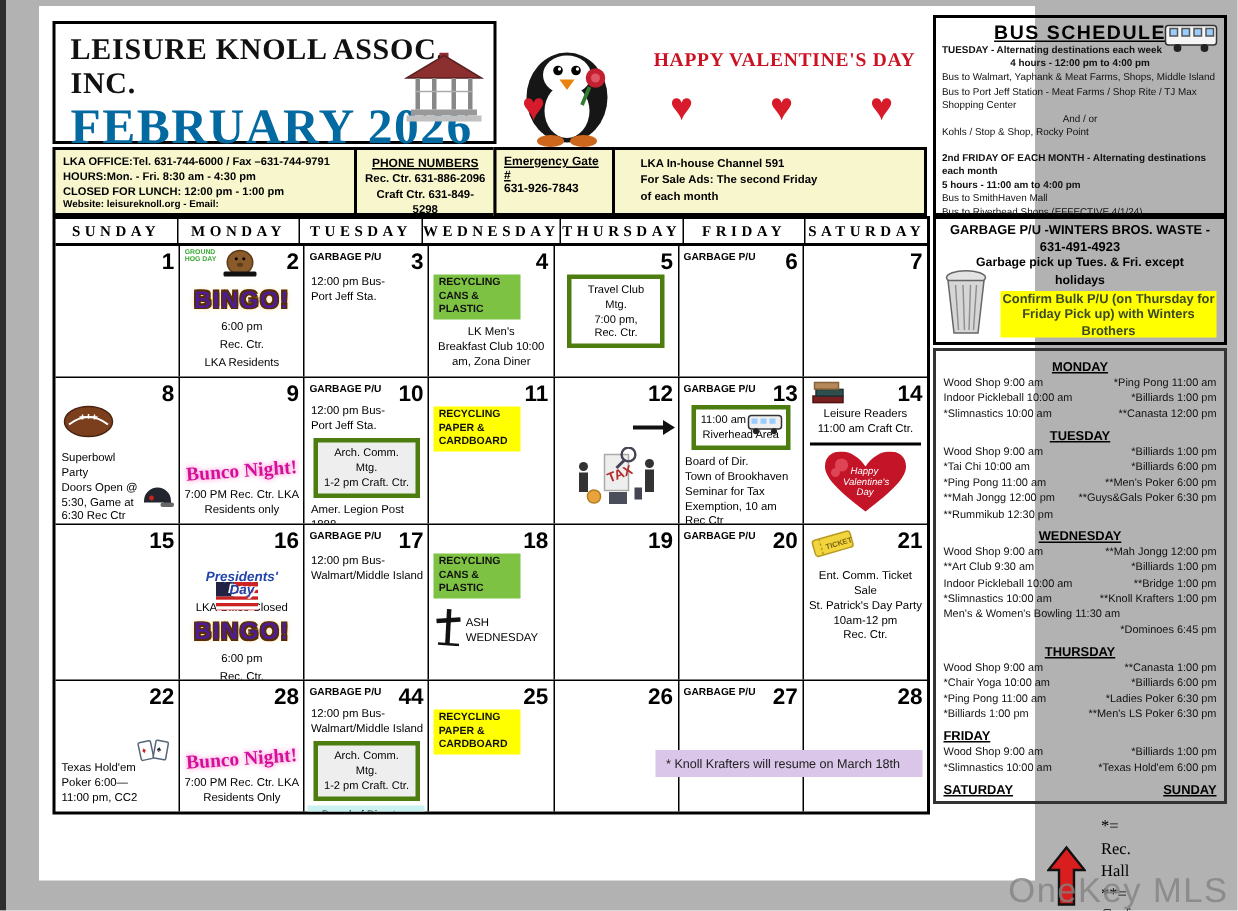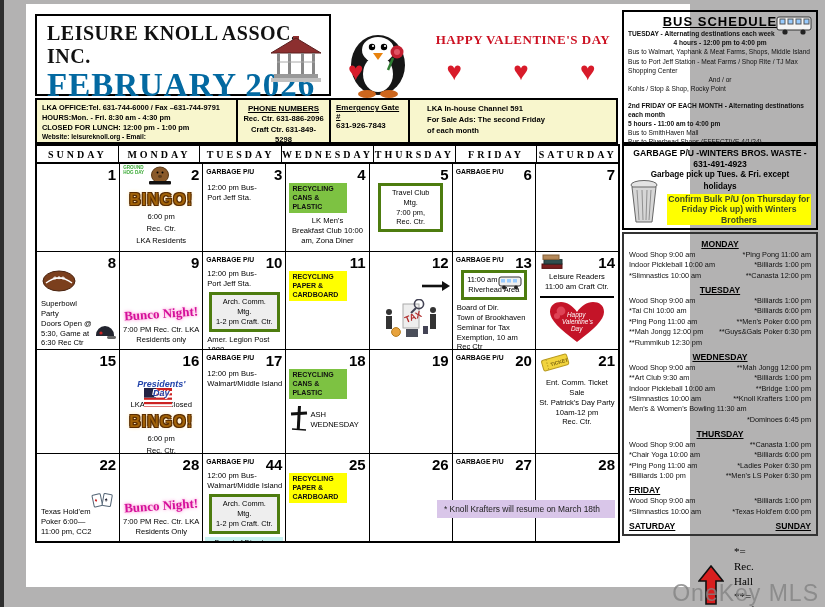--- a/index.html
+++ b/index.html
@@ -63,21 +63,21 @@
   .corner-label { font-size:4.6px; font-weight:bold; color:#3aaa35; width:24px; line-height:1.1; }
   .ci { white-space:pre-line; }
   .ci.txt { font-size:7.6px; text-align:center; line-height:1.3; margin:1px 2px; }
   .ci.txt.left { text-align:left; margin-left:4px; }
   .ci.boxed { font-size:7.4px; text-align:center; border:3px solid #4d7c0f; margin:2px auto; padding:2px 3px; width:80%; line-height:1.35; background:#fff; position:relative; }
   .ci.boxed.left-box { background:#eee; width:86%; }
   .ci.recycle { font-size:7px; font-weight:bold; line-height:1.25; width:58px; margin:1px 0 2px 3px; padding:2px 3px; color:#111; }
   .ci.recycle.green { background:#7dc242; }
   .ci.recycle.yellow { background:#ffff00; }
   .ci.note-blue { background:#c9f2f1; font-size:7.4px; text-align:center; line-height:1.3; margin:1px 2px; padding:1px 0; }
-  .ci.bingo { font-size:16px; font-weight:bold; text-align:center; color:#a16207; letter-spacing:1px;
+  .ci.bingo { font-size:16px; font-weight:bold; text-align:center; color:#4c1d95; letter-spacing:1px;
               text-shadow:-1px -1px 0 #5a2d00, 1px -1px 0 #5a2d00, -1px 1px 0 #5a2d00, 1px 1px 0 #5a2d00, 0 0 4px #ffd27a; margin:2px 0; }
   .ci.bunco { font-size:13px; font-weight:bold; text-align:center; color:#d40f9a; transform:rotate(-4deg);
               text-shadow:0 0 3px #ff9ad5, 0 0 5px #ffc3e8; margin:2px 0; font-family:"Liberation Serif", serif; }
   .ci.presidents { position:relative; height:30px; margin-top:14px; text-align:center; }
   .ci.presidents .flag { position:absolute; left:24px; top:8px; }
   .ci.presidents .ptxt { position:relative; font-size:9px; font-weight:bold; font-style:italic; color:#2244aa;
                          text-shadow:1px 1px 0 #fff, -1px -1px 0 #fff; line-height:1.05; }
   .ci.icon-wrap { text-align:center; margin:1px 0; }
   .ci.icon-wrap.align-left { text-align:left; margin-left:4px; }
   .icon-abs-tr { position:absolute; right:1px; top:26px; }

